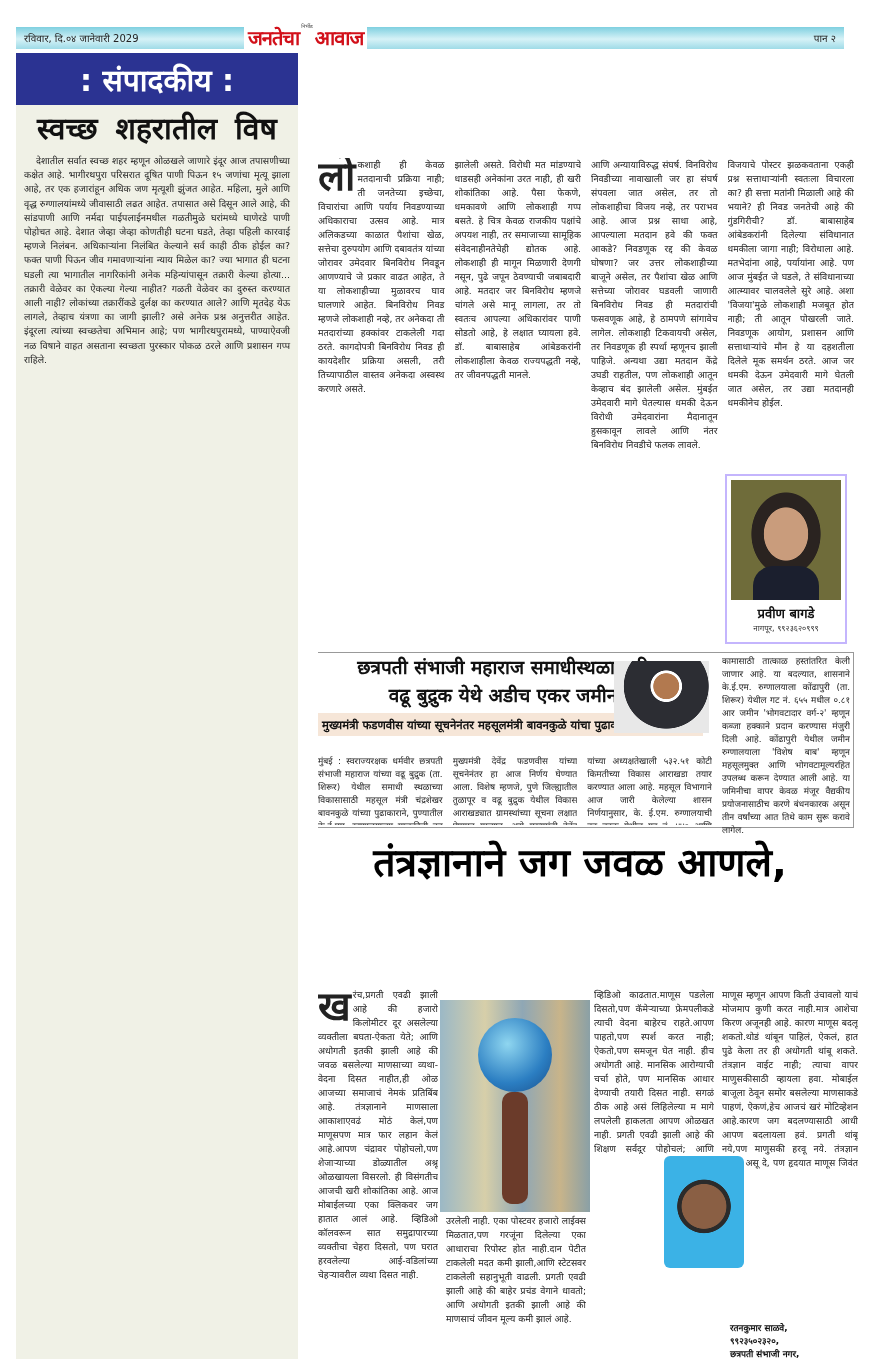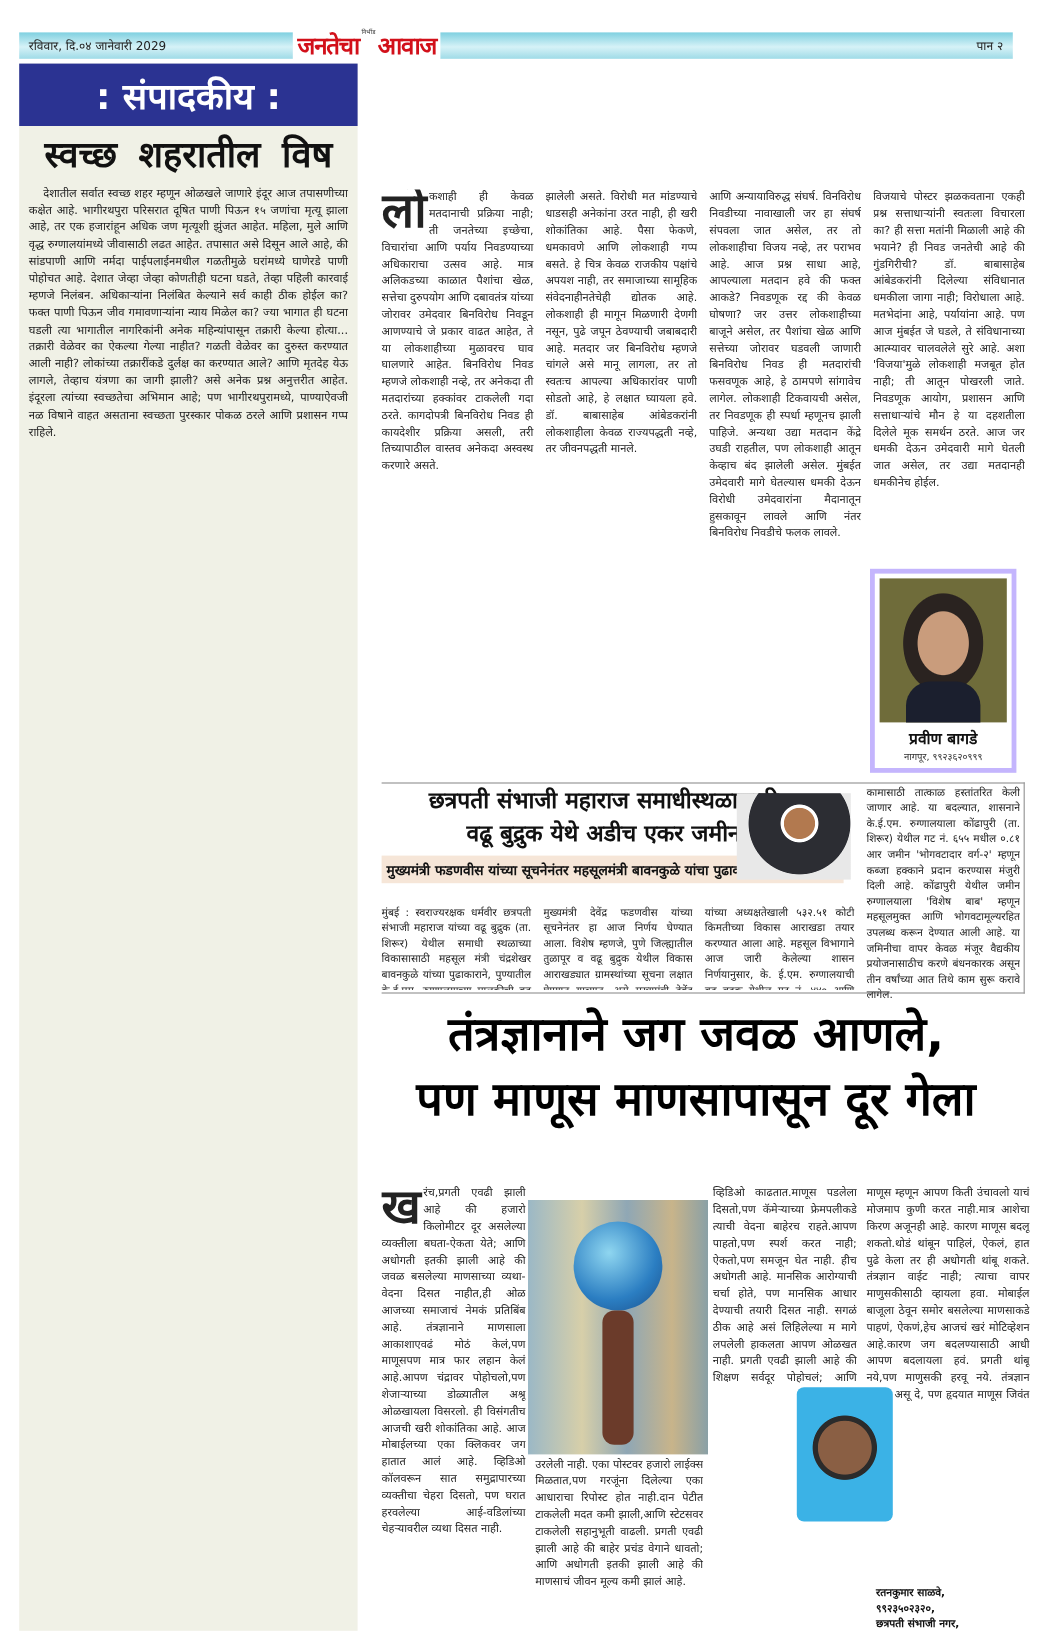--- a/index.html
+++ b/index.html
@@ -10,21 +10,21 @@
 .logo span{font-family:Liberation Serif, serif;font-weight:bold;color:#d2101a;font-size:20px;letter-spacing:-1px}
 .logo small{font-size:5px;color:#333;margin:0 2px;align-self:flex-start}
 .left{position:absolute;left:16px;top:53px;width:282px;height:1306px;background:#f0f1e6}
 .edit-band{background:#2b3392;color:#fff;height:52px;display:flex;align-items:center;justify-content:center;font-size:30px;font-weight:bold}
 .edit-title{font-family:Liberation Mono, monospace;font-size:30px;font-weight:bold;text-align:center;padding:2px 0 6px;color:#111}
 .edit-body{font-size:9.4px;line-height:14.2px;text-align:justify;padding:0 8px;color:#222;column-count:1;text-indent:12px;height:1190px;overflow:hidden}
 .main-head{position:absolute;left:310px;top:55px;width:540px;font-weight:bold;font-size:34px;line-height:50px;text-align:center;color:#000;letter-spacing:-1px}
 .cols4{position:absolute;left:318px;top:158px;width:536px;height:490px;display:grid;grid-template-columns:repeat(4,1fr);column-gap:10px}
 .col{font-size:9.2px;line-height:14px;text-align:justify;overflow:hidden;color:#222}
 .dropcap{float:left;font-size:40px;line-height:36px;font-weight:bold;margin-right:2px}
-.photo1{position:absolute;left:725px;top:474px;width:122px;height:170px;border:4px solid #c4b5fd;background:#fff}
+.photo1{position:absolute;left:725px;top:474px;width:122px;height:170px;border:2px solid #c4b5fd;background:#fff}
 .photo1 .img{margin:4px;height:120px;background:radial-gradient(ellipse at 50% 45%,#c99c7c 0 28%,#2a2320 29% 44%,#6f6c3a 45%);position:relative}
 .photo1 .img:after{content:"";position:absolute;left:22px;right:22px;bottom:0;height:34px;background:#1b1f2e;border-radius:20px 20px 0 0}
 .photo1 .name{font-size:13px;font-weight:bold;text-align:center}
 .photo1 .sub{font-size:8px;text-align:center;color:#333}
 .box2{position:absolute;left:318px;top:652px;width:536px;height:176px;border:1px solid #999;border-left:none}
 .box2-head{font-weight:bold;font-size:19px;line-height:28px;text-align:center;width:370px;margin-left:0}
 .box2-sub{background:#f6e6d8;font-weight:bold;font-size:11.5px;padding:4px 4px;width:385px;margin-top:4px}
 .box2-photo{position:absolute;left:296px;top:8px;width:95px;height:72px;background:radial-gradient(circle at 55% 35%,#b2794f 0 18%,#fff 19% 22%,#2c2d33 23% 60%,#e8e8e8 61%)}
 .box2-cols{position:absolute;left:0;top:102px;width:394px;display:grid;grid-template-columns:repeat(3,1fr);column-gap:10px;height:70px}
 .box2-right{position:absolute;left:400px;top:0;width:136px;height:174px;padding:2px 4px}
@@ -84,21 +84,20 @@
     <div class="col">मुख्यमंत्री देवेंद्र फडणवीस यांच्या सूचनेनंतर हा आज निर्णय घेण्यात आला. विशेष म्हणजे, पुणे जिल्ह्यातील तुळापूर व वढू बुद्रुक येथील विकास आराखड्यात ग्रामस्थांच्या सूचना लक्षात घेण्यात याव्यात, असे मुख्यमंत्री देवेंद्र फडणवीस यांनी पूर्वीच जाहीर केले आहे. या दोन्ही स्थळांच्या विकासासाठी मुख्यमंत्री फडणवीस</div>
     <div class="col">यांच्या अध्यक्षतेखाली ५३२.५१ कोटी किमतीच्या विकास आराखडा तयार करण्यात आला आहे. महसूल विभागाने आज जारी केलेल्या शासन निर्णयानुसार, के. ई.एम. रुग्णालयाची वढू बुद्रुक येथील गट नं. ४४० आणि ४४८ मधील एकूण ०.८० हेक्टर २० आर जमीन छत्रपती संभाजी महाराज समाधी स्थळाच्या</div>
   </div>
   <div class="box2-right">
     <div class="col">कामासाठी तात्काळ हस्तांतरित केली जाणार आहे. या बदल्यात, शासनाने के.ई.एम. रुग्णालयाला कोंढापुरी (ता. शिरूर) येथील गट नं. ६५५ मधील ०.८१ आर जमीन 'भोगवटादार वर्ग-२' म्हणून कब्जा हक्काने प्रदान करण्यास मंजुरी दिली आहे. कोंढापुरी येथील जमीन रुग्णालयाला 'विशेष बाब' म्हणून महसूलमुक्त आणि भोगवटामूल्यरहित उपलब्ध करून देण्यात आली आहे. या जमिनीचा वापर केवळ मंजूर वैद्यकीय प्रयोजनासाठीच करणे बंधनकारक असून तीन वर्षांच्या आत तिथे काम सुरू करावे लागेल.</div>
   </div>
 </div>
 
 <div class="bot-head">
   <div>तंत्रज्ञानाने जग जवळ आणले,</div>
-  <div>पण माणूस माणसापासून दूर गेला</div>
 </div>
 
 <div class="bot-cols">
   <div class="col"><span class="dropcap">ख</span><span>रंच,प्रगती एवढी झाली आहे की हजारो किलोमीटर दूर असलेल्या व्यक्तीला बघता-ऐकता येते; आणि अधोगती इतकी झाली आहे की जवळ बसलेल्या माणसाच्या व्यथा-वेदना दिसत नाहीत,ही ओळ आजच्या समाजाचं नेमकं प्रतिबिंब आहे. तंत्रज्ञानाने माणसाला आकाशाएवढं मोठं केलं,पण माणूसपण मात्र फार लहान केलं आहे.आपण चंद्रावर पोहोचलो,पण शेजाऱ्याच्या डोळ्यातील अश्रू ओळखायला विसरलो. ही विसंगतीच आजची खरी शोकांतिका आहे. आज मोबाईलच्या एका क्लिकवर जग हातात आलं आहे. व्हिडिओ कॉलवरून सात समुद्रापारच्या व्यक्तीचा चेहरा दिसतो, पण घरात हरवलेल्या आई-वडिलांच्या चेहऱ्यावरील व्यथा दिसत नाही.</span></div>
   <div class="col" style="padding-top:226px">उरलेली नाही. एका पोस्टवर हजारो लाईक्स मिळतात,पण गरजूंना दिलेल्या एका आधाराचा रिपोस्ट होत नाही.दान पेटीत टाकलेली मदत कमी झाली,आणि स्टेटसवर टाकलेली सहानुभूती वाढली. प्रगती एवढी झाली आहे की बाहेर प्रचंड वेगाने धावतो; आणि अधोगती इतकी झाली आहे की माणसाचं जीवन मूल्य कमी झालं आहे.</div>
   <div class="col" style="height:166px">व्हिडिओ काढतात.माणूस पडलेला दिसतो,पण कॅमेऱ्याच्या फ्रेमपलीकडे त्याची वेदना बाहेरच राहते.आपण पाहतो,पण स्पर्श करत नाही; ऐकतो,पण समजून घेत नाही. हीच अधोगती आहे. मानसिक आरोग्याची चर्चा होते, पण मानसिक आधार देण्याची तयारी दिसत नाही. सगळं ठीक आहे असं लिहिलेल्या म मागे लपलेली हाकलता आपण ओळखत नाही. प्रगती एवढी झाली आहे की शिक्षण सर्वदूर पोहोचलं; आणि अधोगती इतकी झाली आहे की विवेक हरवत चालला आहे.</div>
   <div class="col">माणूस म्हणून आपण किती उंचावलो याचं मोजमाप कुणी करत नाही.मात्र आशेचा किरण अजूनही आहे. कारण माणूस बदलू शकतो.थोडं थांबून पाहिलं, ऐकलं, हात पुढे केला तर ही अधोगती थांबू शकते. तंत्रज्ञान वाईट नाही; त्याचा वापर माणुसकीसाठी व्हायला हवा. मोबाईल बाजूला ठेवून समोर बसलेल्या माणसाकडे पाहणं, ऐकणं,हेच आजचं खरं मोटिव्हेशन आहे.कारण जग बदलण्यासाठी आधी आपण बदलायला हवं. प्रगती थांबू नये,पण माणुसकी हरवू नये. तंत्रज्ञान हातात असू दे, पण हृदयात माणूस जिवंत राहू दे.</div>
 </div>
 
 <div class="art">

